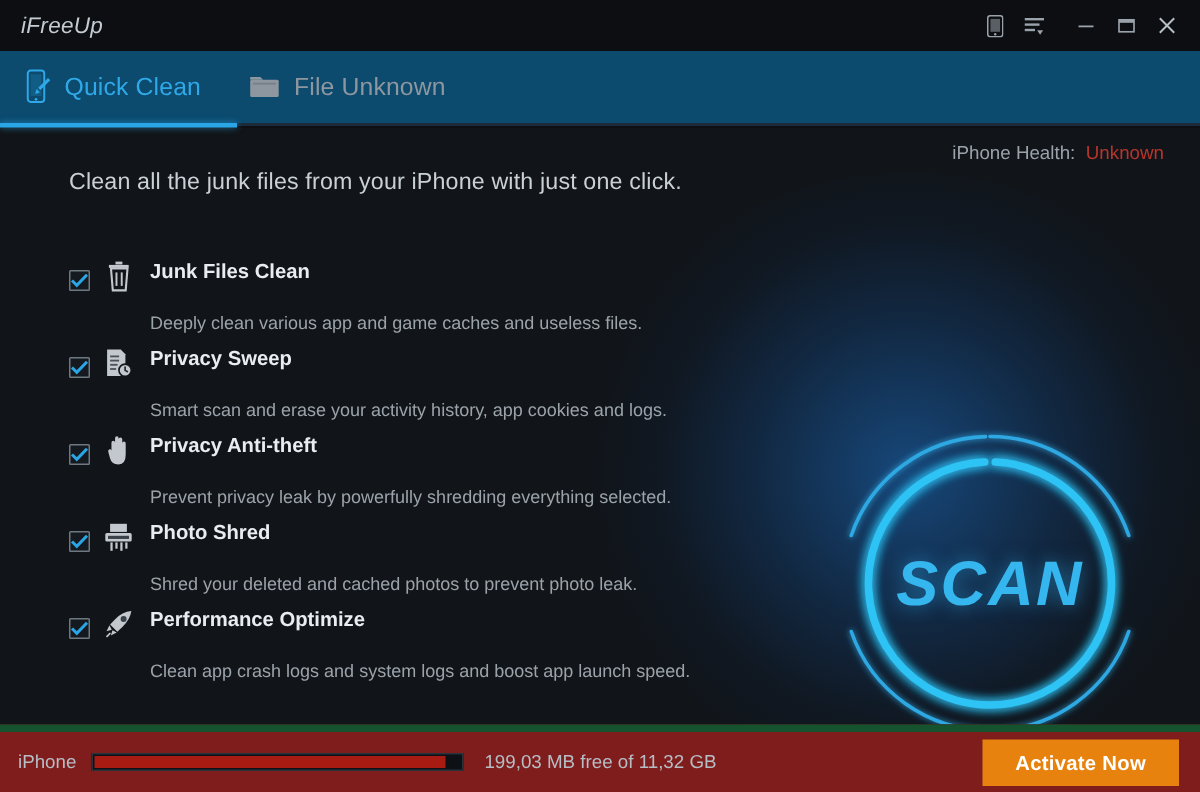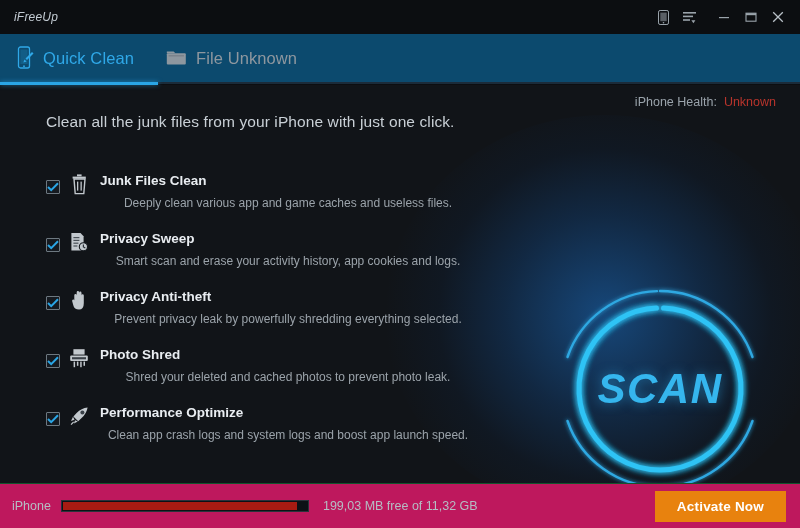--- a/index.html
+++ b/index.html
@@ -20,21 +20,21 @@
   
   .titlebar {
     position:relative; z-index:6;
     height:34px; flex:0 0 34px;
     background:#0c0e11;
     display:flex; align-items:center;
     padding:0 10px 0 14px;
   }
   .app-logo {
     font-style:italic;
-    font-size:12px;
+    font-size:15px;
     color:#c3cbd3;
     letter-spacing:.2px;
     font-weight:400;
   }
   .titlebar-spacer { flex:1 1 auto; }
   .winctrls { display:flex; align-items:center; gap:3px; }
   .wbtn {
     width:24px; height:22px;
     display:flex; align-items:center; justify-content:center;
     color:#9aa3ab;
@@ -141,22 +141,21 @@
   .ftitle {
     font-size:13.5px; font-weight:bold;
     color:#e9edf1;
     line-height:17px;
     margin-top:0px;
   }
   .fdesc {
     font-size:12px;
     color:#9ba3aa;
     line-height:17px;
-    margin-top:6px;
-    text-align:center;
+    margin-top:18px;
   }
 
   
   .scanwrap {
     position:absolute;
     left:545px; top:189px;
     width:230px; height:230px;
   }
   .scan-outer, .scan-inner {
     position:absolute; inset:0;
@@ -172,22 +171,22 @@
     color:#35b6ee;
     letter-spacing:1.5px;
     text-shadow:0 0 12px rgba(45,170,235,.55);
     pointer-events:none;
   }
 
   
   .statusbar {
     position:relative; z-index:6;
     height:45px; flex:0 0 45px;
-    background:#be185d;
-    border-top:1px solid #14532d;
+    background:#7f1d1d;
+    border-top:5px solid #14532d;
     display:flex; align-items:center;
     padding:0 14px 0 12px;
     justify-content:space-between;
   }
   .st-label { font-size:12.5px; color:#b6bdc4; margin-right:10px; }
   .pbar {
     width:248px; height:12px;
     background:#0d1116;
     border:1px solid #2a323a;
     padding:1px;

